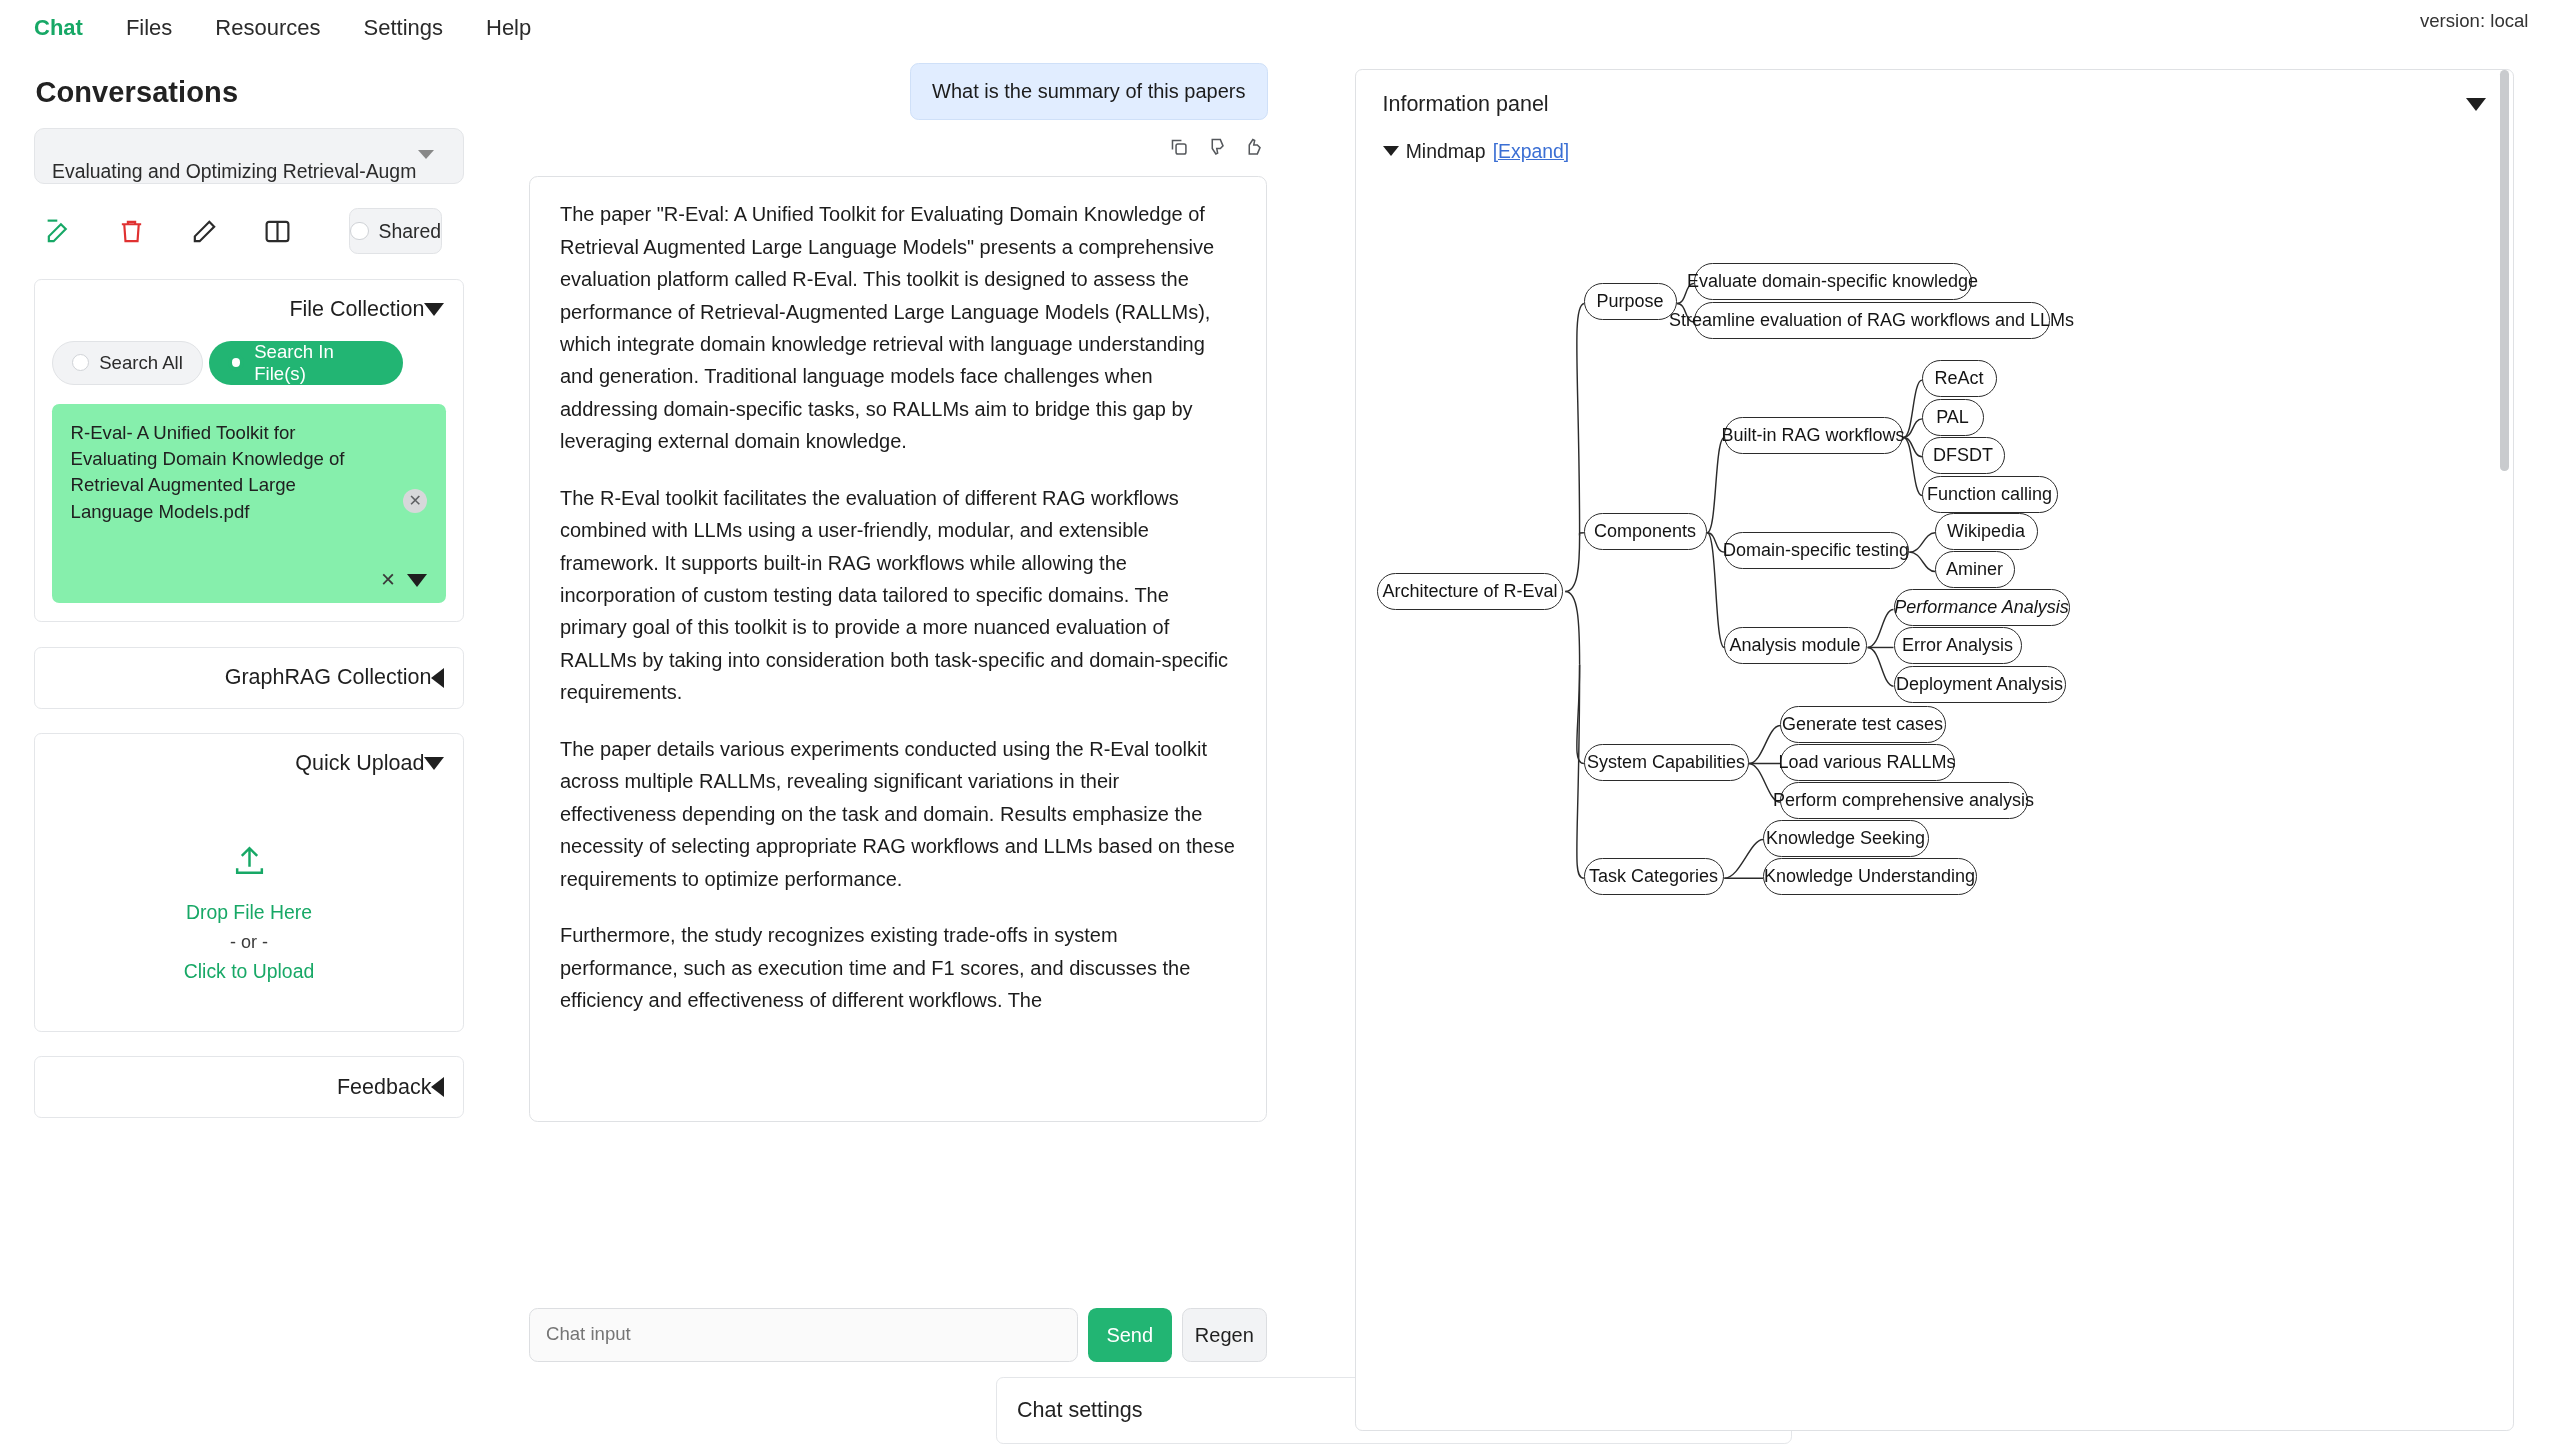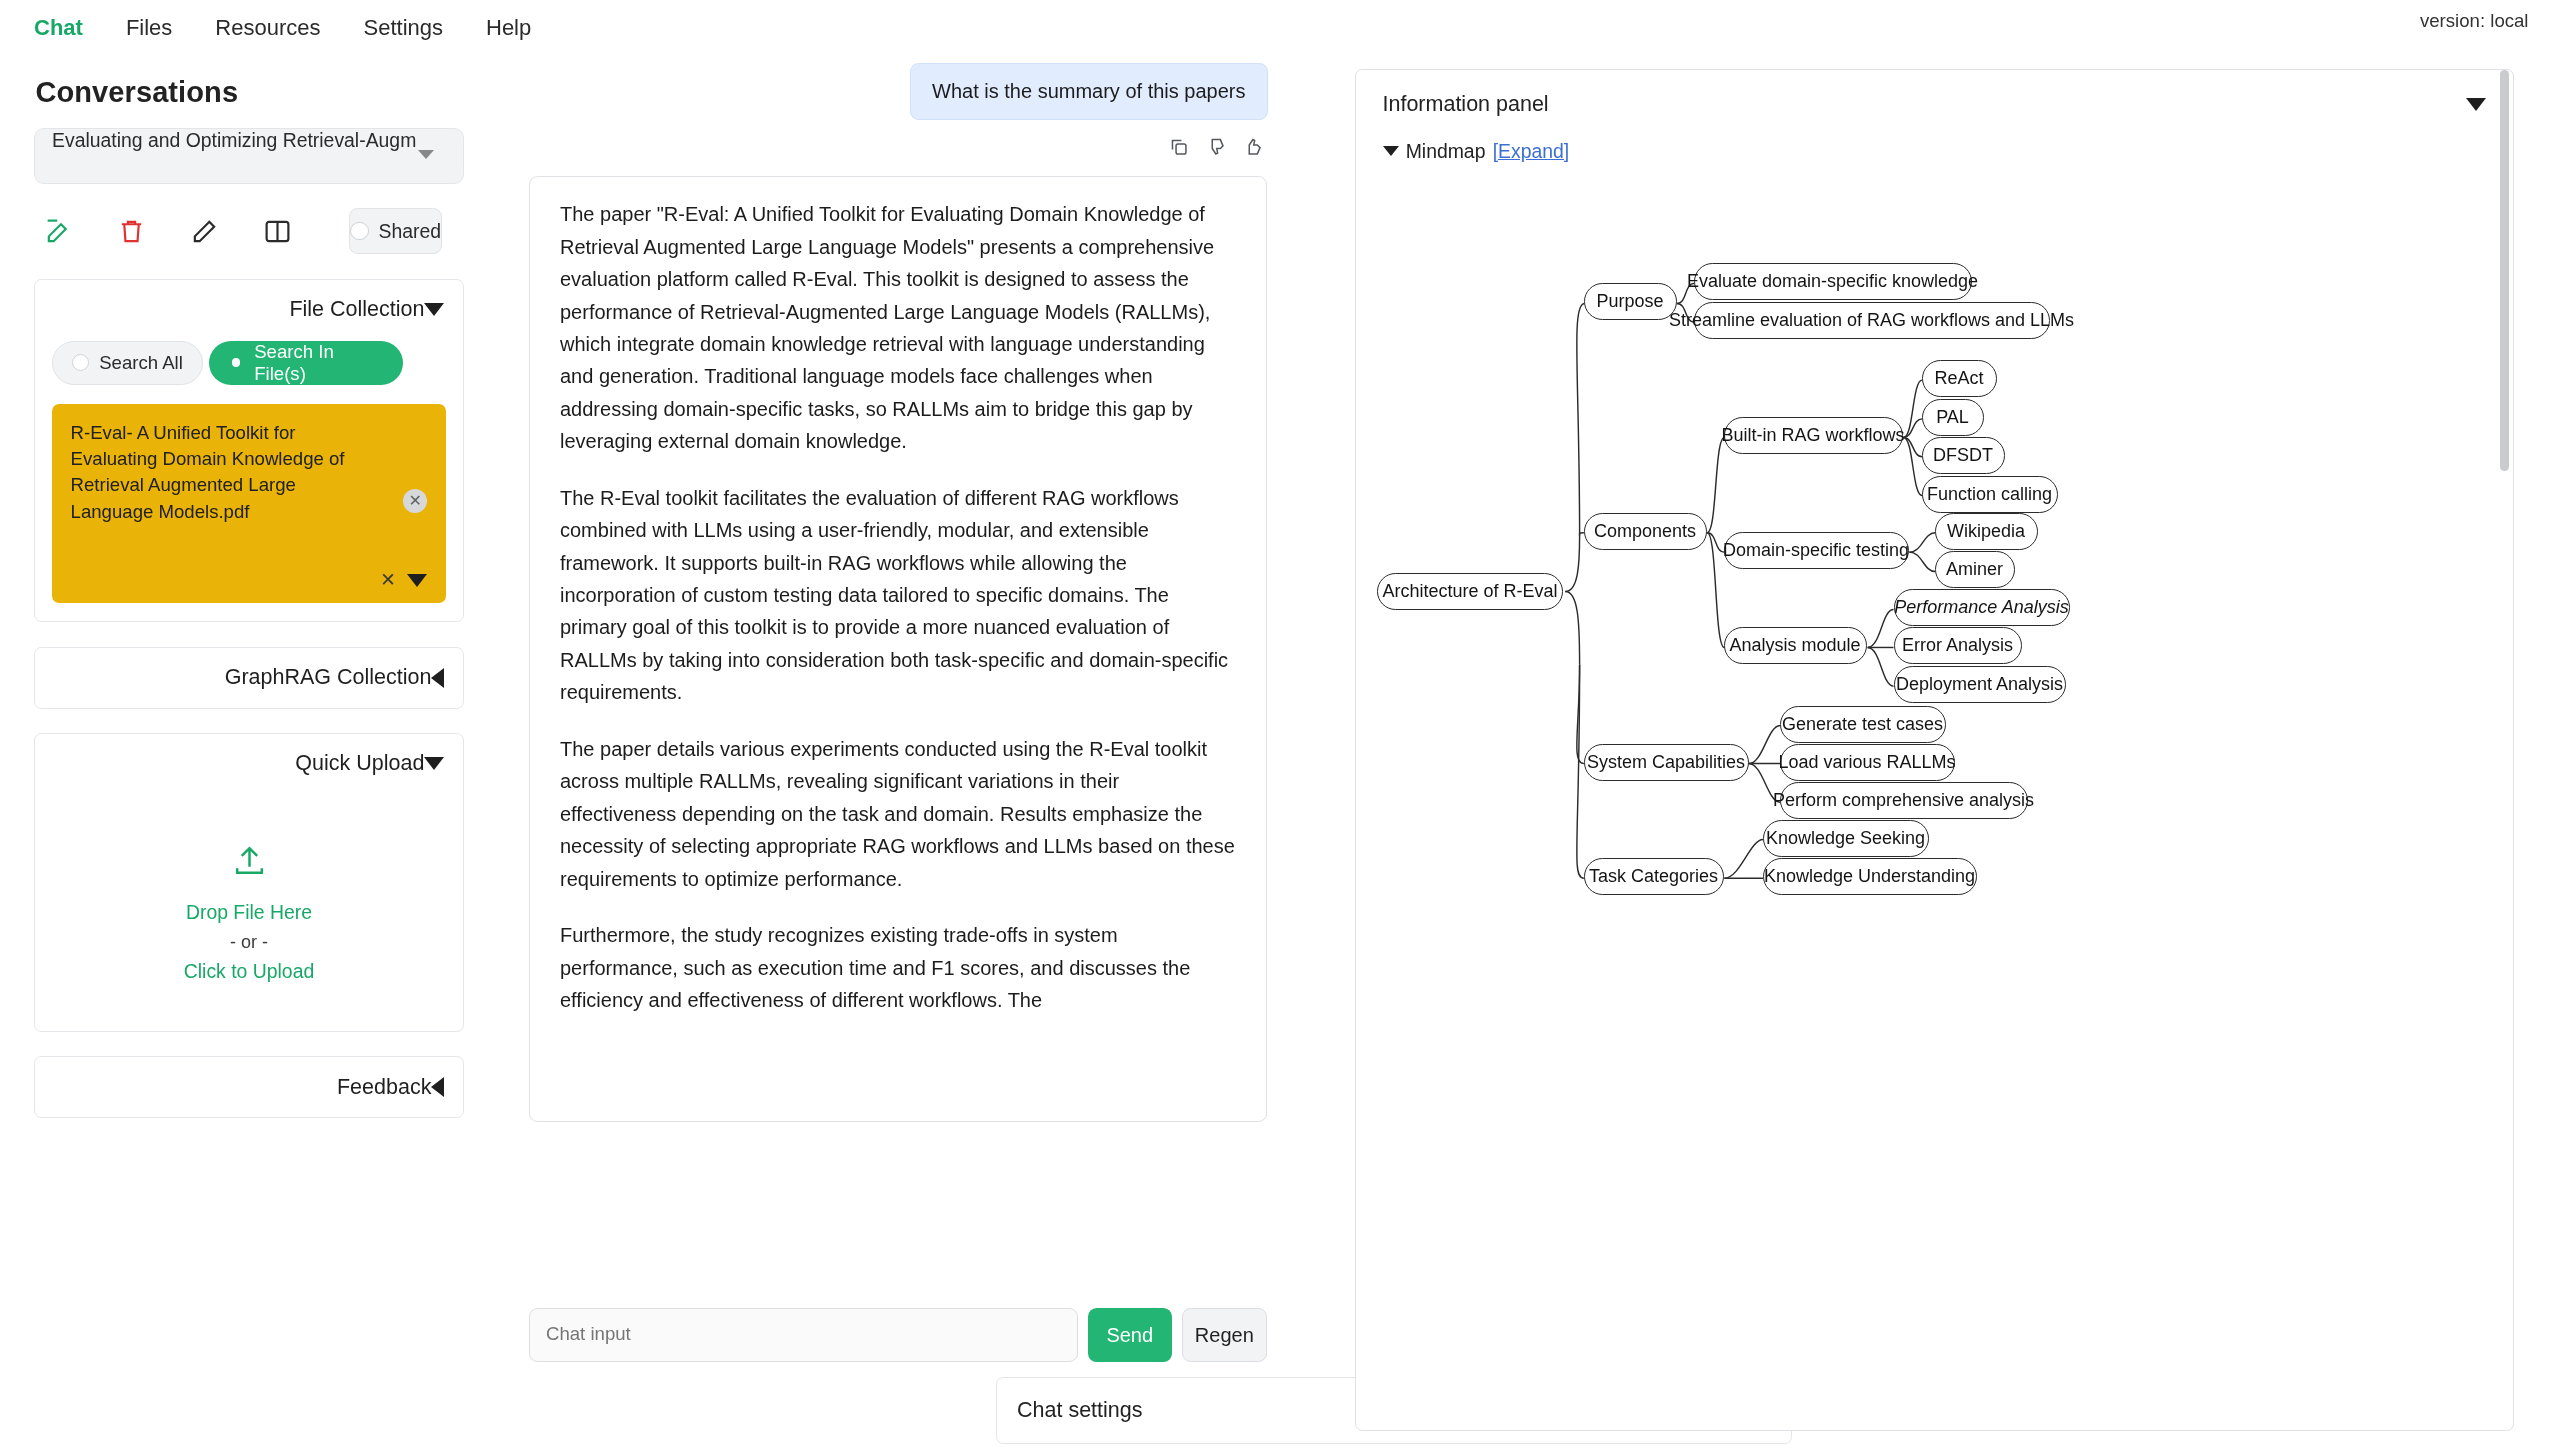--- a/index.html
+++ b/index.html
@@ -58,21 +58,21 @@
     margin: 13px 0 18.6px 1.4px;
     letter-spacing: 0.1px;
   }
   .conv-select {
     width: 430px;
     height: 56px;
     border-radius: 10px;
     background: #f2f3f5;
     border: 0.7px solid #e3e5e8;
     display: flex;
-    align-items: flex-start;
+    align-items: flex-end;
     padding: 0 17px;
     font-size: 19.4px;
     color: #2b2b2b;
     overflow: hidden;
     white-space: nowrap;
     position: relative;
   }
   .conv-select .caret-mini {
     position: absolute;
     right: 29px;
@@ -138,21 +138,21 @@
     padding: 0 18.6px;
     cursor: pointer;
   }
   .seg.off { background: #f2f3f5; color: #2b2b2b; border: 0.7px solid #e1e3e6; width: 151px; }
   .seg.on  { background: #22b573; color: #ffffff; width: 194px; }
   .seg .radio { width: 17px; height: 17px; border-radius: 50%; background: #fff; border: 0.7px solid #d0d3d7; }
   .seg.on .radio { background: #ffffff; border: 4.3px solid #22b573; }
 
   .filebox {
     margin-top: 18.6px;
-    background: #eab308;
+    background: #86efac;
     border-radius: 7.2px;
     min-height: 199px;
     padding: 16px 18.6px;
     position: relative;
   }
   .filename {
     font-size: 18.6px;
     line-height: 1.42;
     color: #202020;
     width: 301px;

